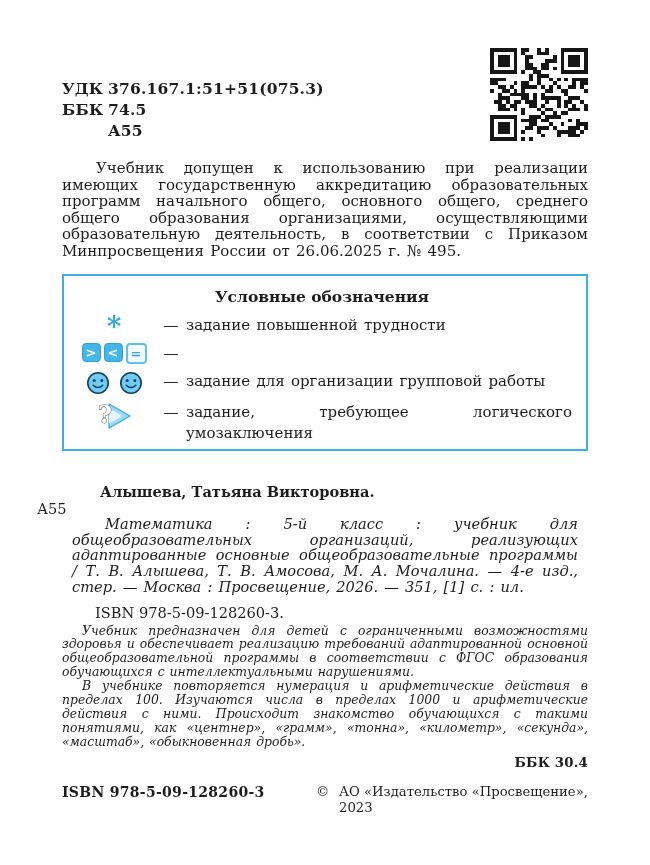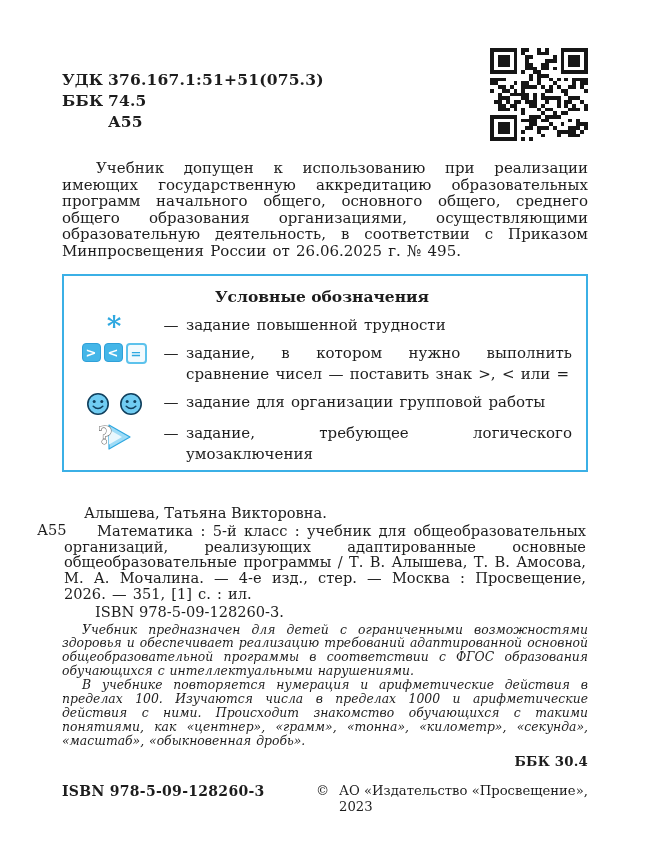--- a/index.html
+++ b/index.html
@@ -7,21 +7,21 @@
     position:relative;
     width:650px; height:865px;
     box-sizing:border-box;
     padding:46px 62px 0 62px;
     background:#ffffff;
     color:#1d1d1d;
     font-family:"DejaVu Serif","Liberation Serif",serif;
     overflow:hidden;
   }
   
-  .top-row { display:flex; justify-content:space-between; align-items:center; }
+  .top-row { display:flex; justify-content:space-between; align-items:flex-end; }
   .codes-grid {
     margin-top:14px;
     display:grid; grid-template-columns:46px auto;
     font-weight:bold; font-size:15.5px; line-height:21px;
     letter-spacing:0.2px;
   }
   .qr-wrap { width:98px; height:93px; margin-top:2px; }
   .qr-wrap svg { display:block; width:98px; height:93px; }
   
   .admission { margin-top:19px; font-size:15px; line-height:16.5px; text-align:justify; }
@@ -45,22 +45,22 @@
     font-size:13px; font-weight:bold;
     font-family:"DejaVu Sans","Liberation Sans",sans-serif;
   }
   .cmp-filled { background:#44b6e8; color:#ffffff; border:1px solid #2fa0d8; }
   .cmp-light  { background:#f2fafe; color:#2fa8e0; border:2px solid #5cc2ec; }
   .cmp-group { display:inline-flex; gap:3px; }
   .smiley-pair { display:inline-flex; gap:9px; }
   
   .bib { position:relative; margin-top:33px; font-size:14.6px; line-height:15.8px; }
   .bib-sign { position:absolute; left:-25px; top:17px; font-size:14.6px; }
-  .bib-author { font-weight:normal; text-indent:22px; margin:0; }
-  .bib-entry { margin:2px; text-align:justify; text-indent:33px; word-spacing:1.5px; }
+  .bib-author { font-weight:bold; text-indent:22px; margin:16px; }
+  .bib-entry { margin:10px; text-align:justify; text-indent:33px; word-spacing:1.5px;font-style:italic; }
   .bib-isbn { margin:0; padding-left:33px; }
   
   .annotation { margin-top:3px; font-size:12.4px; line-height:13.9px; text-align:justify; }
   .annotation p { margin:0; text-indent:20px; word-spacing:1px;font-style:italic; }
   
   .bottom-codes {
     width:max-content; margin:6px 0 0 auto;
     font-weight:bold; font-size:13.3px; line-height:16px; letter-spacing:0.2px;
   }
   
@@ -306,21 +306,20 @@
 
     <div class="legend-row">
       <span class="legend-icon-col">
         <span class="cmp-group">
           <span class="cmp-box cmp-filled">&gt;</span>
           <span class="cmp-box cmp-filled">&lt;</span>
           <span class="cmp-box cmp-light">=</span>
         </span>
       </span>
       <span class="legend-dash-col">—</span>
-      <span class="legend-text">задание, в котором нужно выполнить сравнение чисел — поставить знак &gt;, &lt; или =</span>
     </div>
 
     <div class="legend-row">
       <span class="legend-icon-col">
         <span class="smiley-pair">
           <svg width="24" height="24" viewBox="0 0 24 24">
             <circle cx="12" cy="12" r="10.2" fill="#70ccf2" stroke="#10405e" stroke-width="1.6"></circle>
             <circle cx="8.2" cy="9.6" r="1.5" fill="#10405e"></circle>
             <circle cx="15.8" cy="9.6" r="1.5" fill="#10405e"></circle>
             <path d="M7.2 14.2 Q12 18.8 16.8 14.2" fill="none" stroke="#10405e" stroke-width="1.5" stroke-linecap="round"></path>

